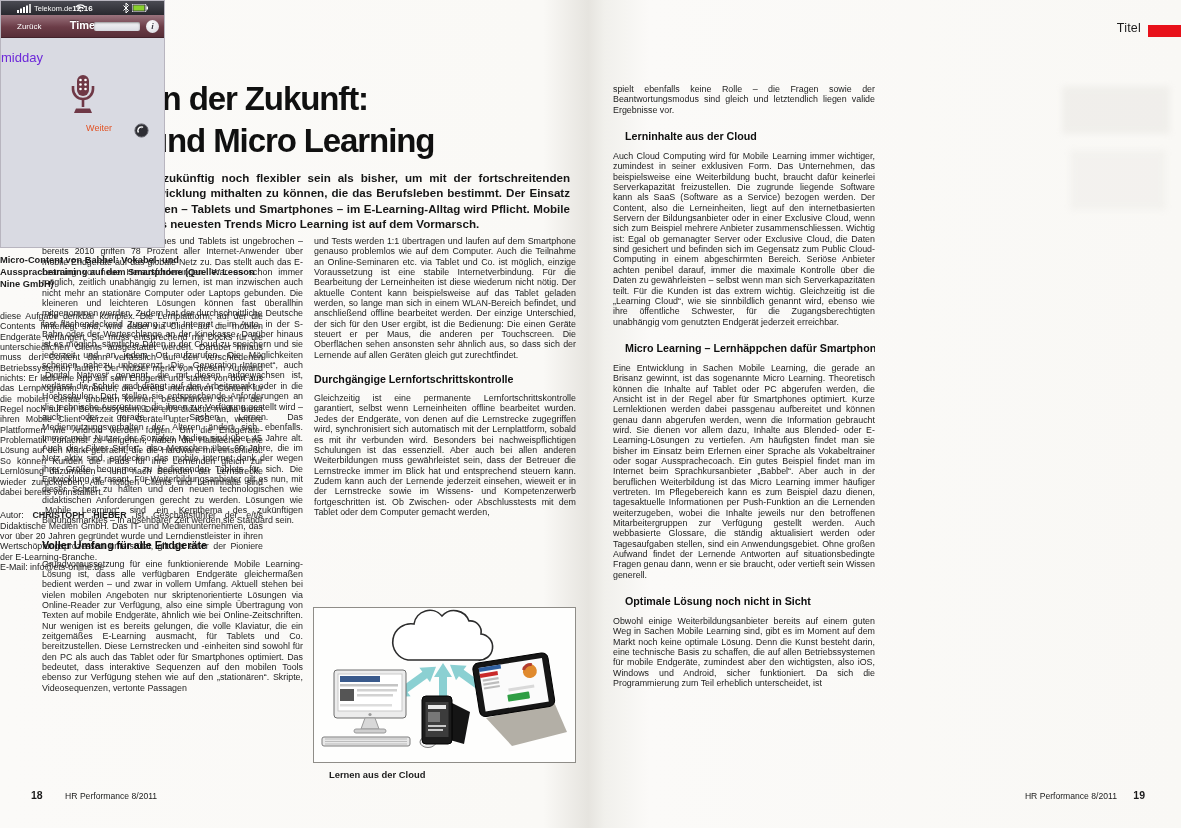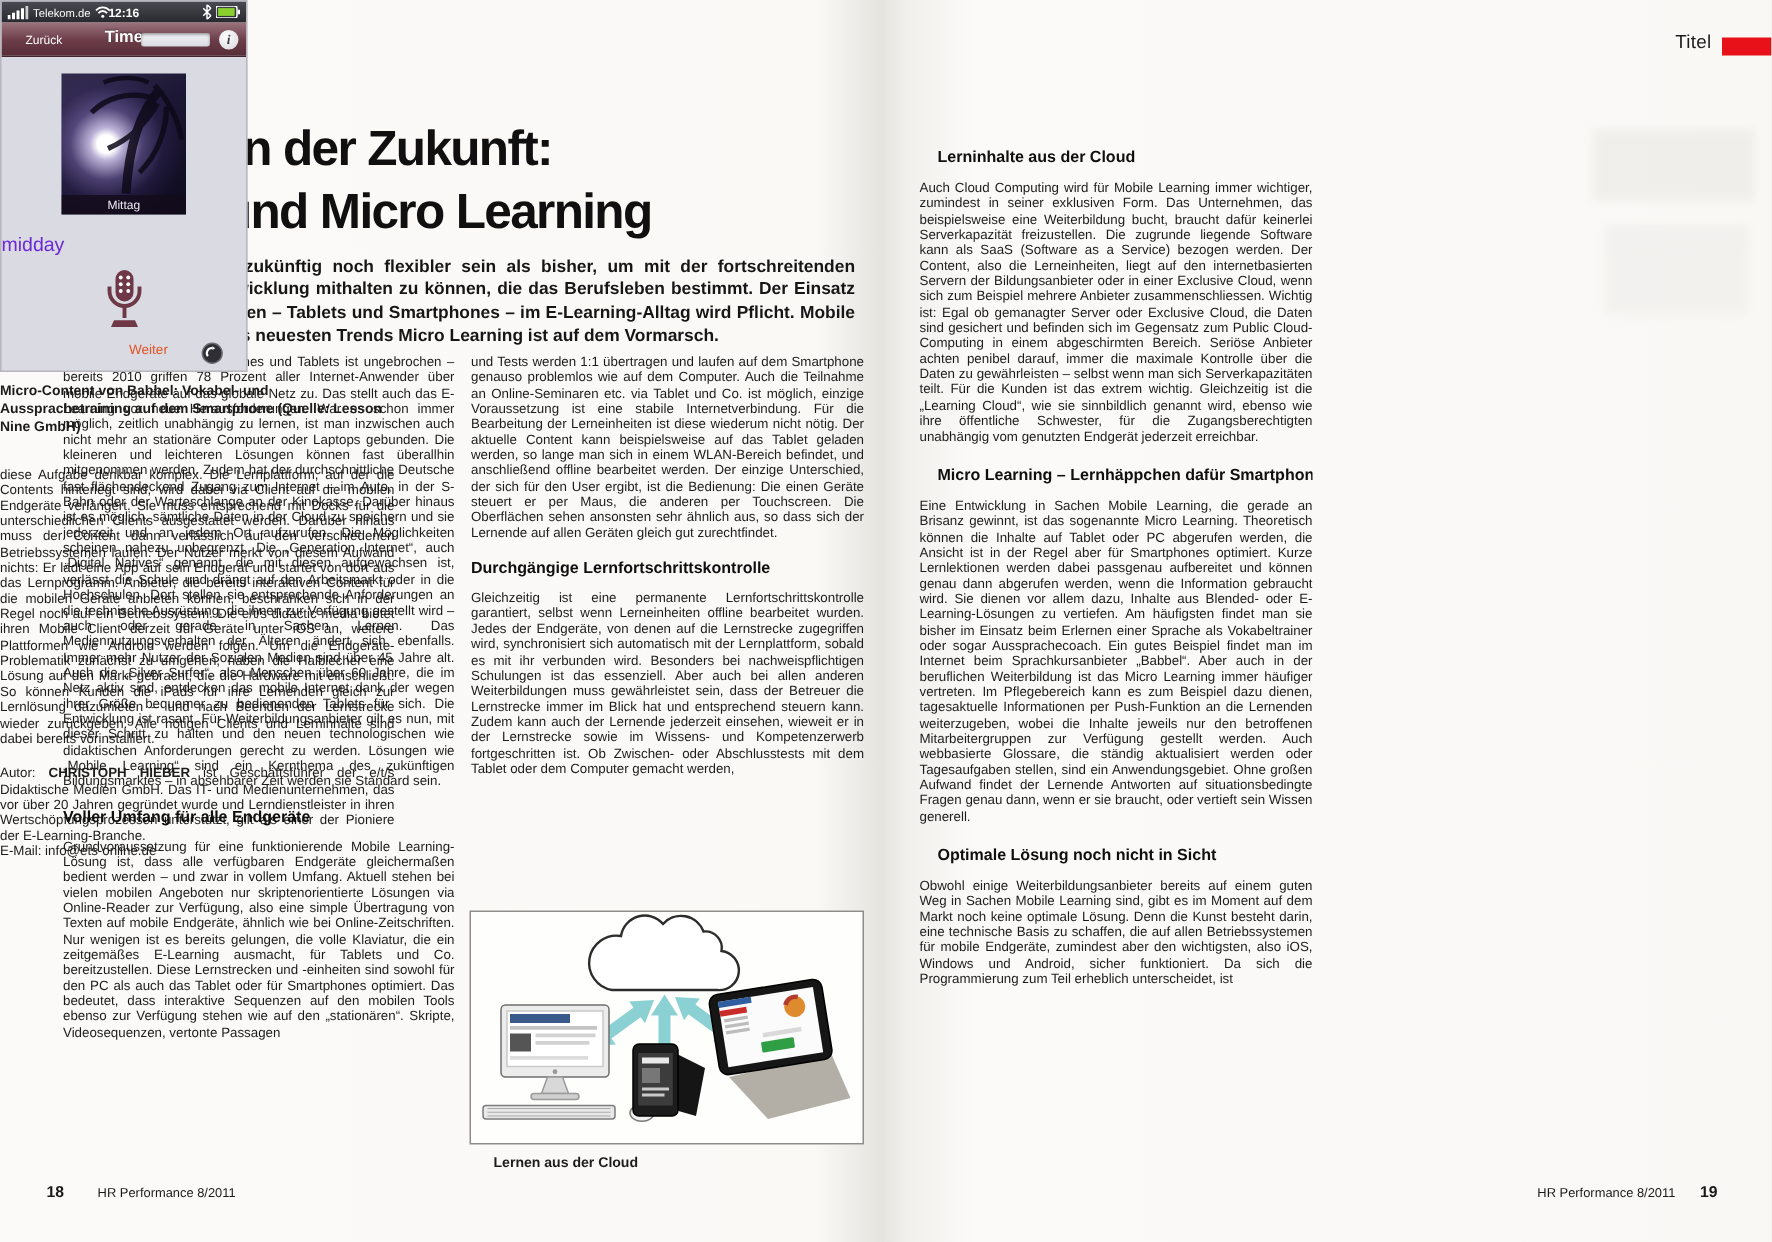--- a/index.html
+++ b/index.html
@@ -37,21 +37,21 @@
   .figure-caption { position:absolute; left:314px; top:769px; font-size:9.4px; font-weight:bold;padding-left:15px; }
   
   .footer { position:absolute; top:789px; font-size:8.6px; color:#1a1a1a; }
   .footer .pgnum { font-weight:bold; font-size:10.5px; }
   .footer-left { left:31px; }
   .footer-left .journal { margin-left:20px; }
   .footer-right { right:36px; }
   .footer-right .pgnum { margin-left:14px; }
   
   .phone { position:relative; width:165px; height:248px; border:1px solid #b8b5bf; background:#d9dae2; overflow:hidden; }
-  .p-status { position:relative; height:14px; background:linear-gradient(#4a4a52,#28282e); display:flex; align-items:center; padding:0 4px; color:#fff; font-size:7.5px; }
+  .p-status { position:relative; height:14px; background:linear-gradient(#4a4a52,#28282e); display:flex; align-items:center; padding:0 16px; color:#fff; font-size:7.5px; }
   .p-status .carrier { margin-left:3px; }
   .p-status .wifi { margin-left:3px; }
   .p-time { position:absolute; left:0; right:0; text-align:center; font-weight:bold; font-size:8px; }
   .p-status .right-icons { margin-left:auto; display:flex; align-items:center; gap:3px; }
   .p-nav { position:relative; height:23px; background:linear-gradient(#9a737d,#6b3c47 55%,#572e38); border-bottom:1px solid #42222b; }
   .back-btn { position:absolute; left:5px; top:4px; height:15px; padding:0 6px 0 11px; clip-path:polygon(8px 0,100% 0,100% 100%,8px 100%,0 50%); background:linear-gradient(#83596
 3,#47242e); border-radius:3px; color:#fff; font-size:8px; line-height:15px; }
   .p-title { position:absolute; left:0; right:0; text-align:center; top:4px; color:#fff; font-weight:bold; font-size:11px; text-shadow:0 -1px 1px rgba(0,0,0,.4); }
   .p-progress { position:absolute; right:24px; top:7px; width:46px; height:9px; border-radius:2px; background:linear-gradient(#f4f4f7,#d9dbe1); box-shadow:inset 0 1px 2px rgba(0,0,0,.4); }
   .p-info { position:absolute; right:5px; top:5px; width:13px; height:13px; border-radius:50%; background:radial-gradient(circle at 40% 35%,#ffffff,#d4d4dc); color:#3c3c46; font-family:"Liberation Serif",serif; font-style:italic; font-weight:bold; font-size:9px; line-height:13px; text-align:center; }
@@ -158,20 +158,21 @@
     <span class="journal">HR Performance 8/2011</span>
   </footer>
 
   <div class="redbar redbar-right"></div>
   <div class="kicker kicker-right">Titel</div>
 
   <div class="ghost" style="left:1062px; top:86px; width:108px; height:48px; opacity:.18;"></div>
   <div class="ghost" style="left:1070px; top:150px; width:96px; height:60px; opacity:.12;"></div>
 
   <div class="col" id="r-col1">
+    <p>spielt ebenfalls keine Rolle – die Fragen sowie der Beantwortungsmodus sind gleich und letztendlich liegen valide Ergebnisse vor.</p>
     <h3>Lerninhalte aus der Cloud</h3>
     <p>Auch Cloud Computing wird für Mobile Learning immer wichtiger, zumindest in seiner exklusiven Form. Das Unternehmen, das beispielsweise eine Weiterbildung bucht, braucht dafür keinerlei Serverkapazität freizustellen. Die zugrunde liegende Software kann als SaaS (Software as a Service) bezogen werden. Der Content, also die Lerneinheiten, liegt auf den internetbasierten Servern der Bildungsanbieter oder in einer Exclusive Cloud, wenn sich zum Beispiel mehrere Anbieter zusammenschliessen. Wichtig ist: Egal ob gemanagter Server oder Exclusive Cloud, die Daten sind gesichert und befinden sich im Gegensatz zum Public Cloud-Computing in einem abgeschirmten Bereich. Seriöse Anbieter achten penibel darauf, immer die maximale Kontrolle über die Daten zu gewährleisten – selbst wenn man sich Serverkapazitäten teilt. Für die Kunden ist das extrem wichtig. Gleichzeitig ist die „Learning Cloud“, wie sie sinnbildlich genannt wird, ebenso wie ihre öffentliche Schwester, für die Zugangsberechtigten unabhängig vom genutzten Endgerät jederzeit erreichbar.</p>
     <h3>Micro Learning – Lernhäppchen dafür Smartphone</h3>
     <p>Eine Entwicklung in Sachen Mobile Learning, die gerade an Brisanz gewinnt, ist das sogenannte Micro Learning. Theoretisch können die Inhalte auf Tablet oder PC abgerufen werden, die Ansicht ist in der Regel aber für Smartphones optimiert. Kurze Lernlektionen werden dabei passgenau aufbereitet und können genau dann abgerufen werden, wenn die Information gebraucht wird. Sie dienen vor allem dazu, Inhalte aus Blended- oder E-Learning-Lösungen zu vertiefen. Am häufigsten findet man sie bisher im Einsatz beim Erlernen einer Sprache als Vokabeltrainer oder sogar Aussprachecoach. Ein gutes Beispiel findet man im Internet beim Sprachkursanbieter „Babbel“. Aber auch in der beruflichen Weiterbildung ist das Micro Learning immer häufiger vertreten. Im Pflegebereich kann es zum Beispiel dazu dienen, tagesaktuelle Informationen per Push-Funktion an die Lernenden weiterzugeben, wobei die Inhalte jeweils nur den betroffenen Mitarbeitergruppen zur Verfügung gestellt werden. Auch webbasierte Glossare, die ständig aktualisiert werden oder Tagesaufgaben stellen, sind ein Anwendungsgebiet. Ohne großen Aufwand findet der Lernende Antworten auf situationsbedingte Fragen genau dann, wenn er sie braucht, oder vertieft sein Wissen generell.</p>
     <h3>Optimale Lösung noch nicht in Sicht</h3>
     <p>Obwohl einige Weiterbildungsanbieter bereits auf einem guten Weg in Sachen Mobile Learning sind, gibt es im Moment auf dem Markt noch keine optimale Lösung. Denn die Kunst besteht darin, eine technische Basis zu schaffen, die auf allen Betriebssystemen für mobile Endgeräte, zumindest aber den wichtigsten, also iOS, Windows und Android, sicher funktioniert. Da sich die Programmierung zum Teil erheblich unterscheidet, ist</p>
   </div>
 
   <div id="r-col2">
 
@@ -201,33 +202,20 @@
             <rect x="14.5" y="2.5" width="1.5" height="3" fill="#fff"></rect>
           </svg>
         </span>
       </div>
       <div class="p-nav">
         <span class="back-btn">Zurück</span>
         <span class="p-title">Time</span>
         <span class="p-progress"></span>
         <span class="p-info">i</span>
       </div>
-      <div class="p-photo">
-        <svg viewBox="0 0 83 94">
-          <g stroke="#0d0a18" fill="none" opacity="0.85">
-            <path d="M66,10 C52,26 45,48 43,80" stroke-width="6"></path>
-            <path d="M60,16 C44,12 30,16 20,26" stroke-width="3.5"></path>
-            <path d="M64,20 C56,34 45,44 31,50" stroke-width="3.5"></path>
-            <path d="M70,22 C70,38 64,54 52,66" stroke-width="3.5"></path>
-            <path d="M62,8 C70,16 78,30 80,44" stroke-width="3.5"></path>
-            <path d="M58,6 C50,2 38,2 28,6" stroke-width="3"></path>
-          </g>
-        </svg>
-        <span class="p-photo-label">Mittag</span>
-      </div>
       <div class="p-word">midday</div>
       <svg class="p-mic" width="30" height="42" viewBox="0 0 30 42">
         <rect x="9" y="1" width="12" height="21" rx="6" fill="#6f3846"></rect>
         <circle cx="12.5" cy="6" r="1.3" fill="#fff"></circle>
           <circle cx="17.5" cy="6" r="1.3" fill="#fff"></circle>
         <circle cx="12.5" cy="10.5" r="1.3" fill="#fff"></circle>
           <circle cx="17.5" cy="10.5" r="1.3" fill="#fff"></circle>
         <circle cx="12.5" cy="15" r="1.3" fill="#fff"></circle>
           <circle cx="17.5" cy="15" r="1.3" fill="#fff"></circle>
         <path d="M5,12 v3 a10,10 0 0 0 20,0 v-3" stroke="#6f3846" stroke-width="2.6" fill="none"></path>

